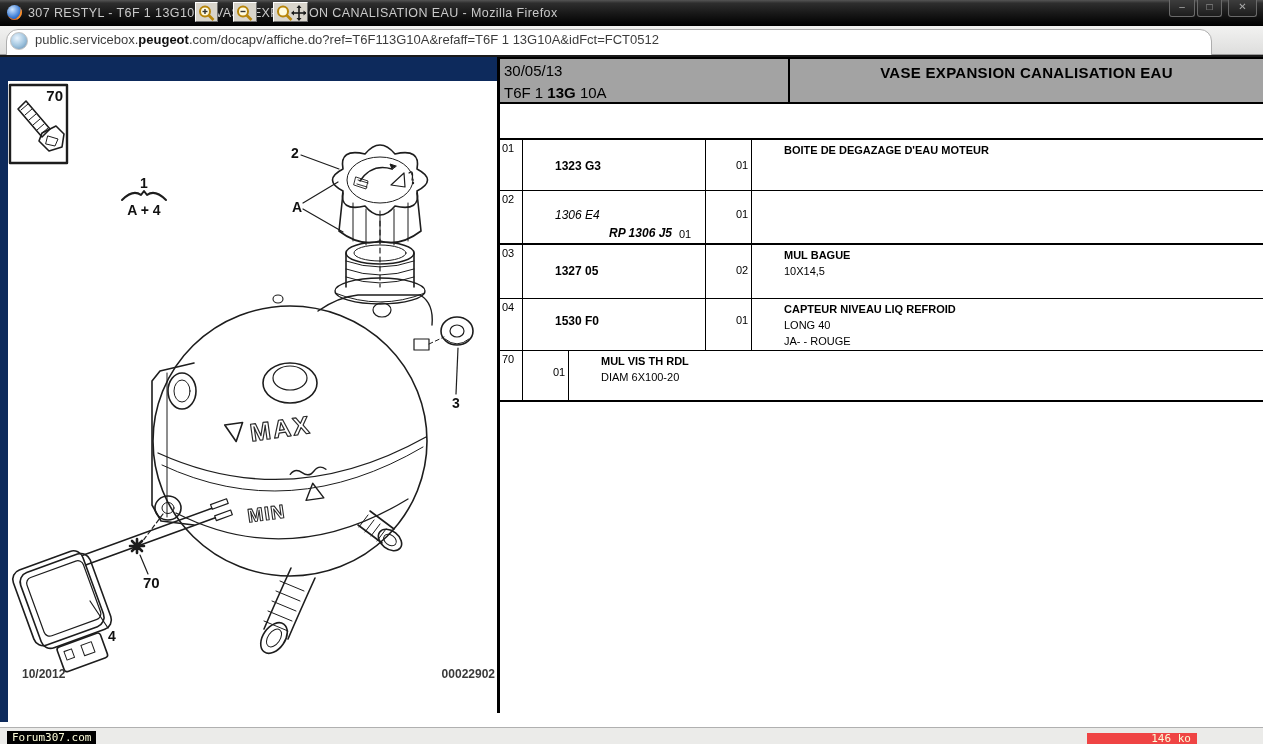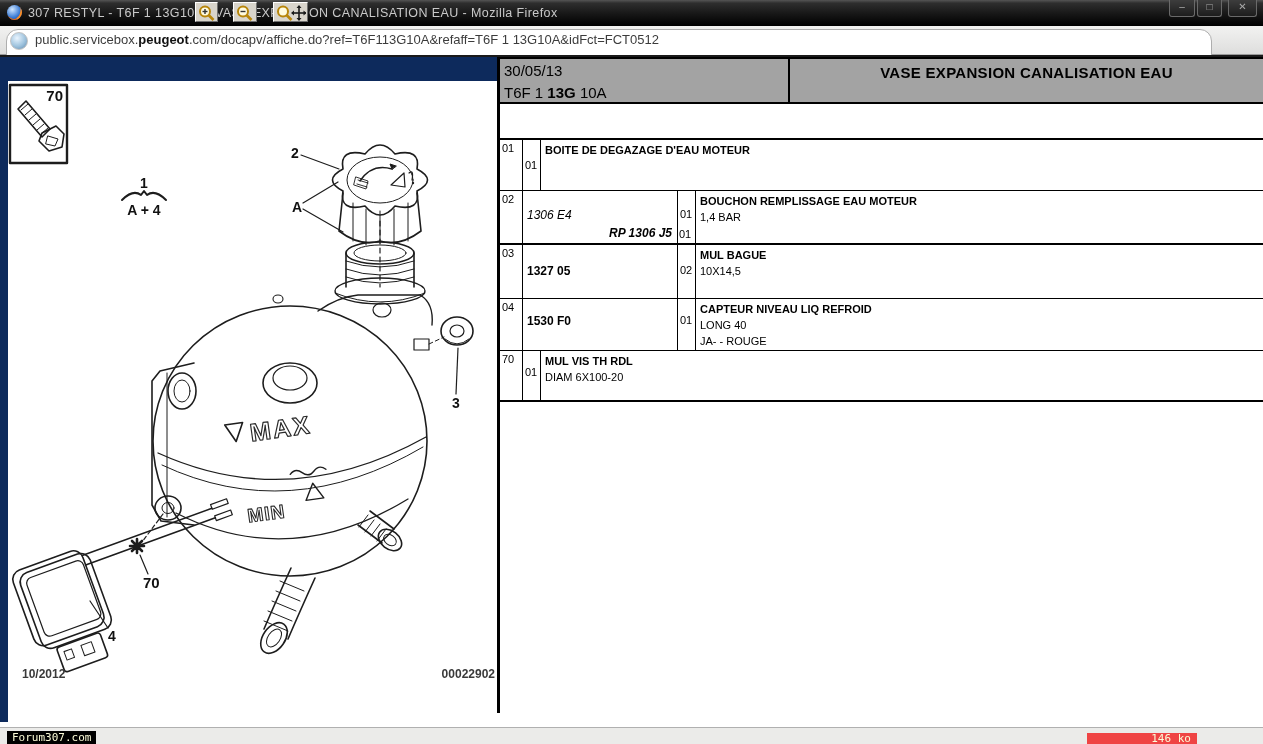--- a/index.html
+++ b/index.html
@@ -44,21 +44,21 @@
         border:1px solid;border-color:#ffffff #6f6f6f #6f6f6f #ffffff;padding:0;}
   .zb svg{display:block;margin:1px auto 0;}
   .zb1{left:195px;width:23px;} .zb2{left:233px;width:24px;} .zb3{left:273px;width:35px;}
   
   .phead{position:absolute;left:500px;top:57px;width:763px;height:47px;box-sizing:border-box;
         border-top:2px solid #000;border-bottom:2px solid #000;display:flex;background:#a3a3a3;}
   .phl{width:290px;border-right:2px solid #000;padding:1px 0 0 4px;font-size:15px;line-height:22px;box-sizing:border-box;}
   .phr{flex:1;text-align:center;font-weight:bold;font-size:15px;padding-top:5px;letter-spacing:.3px;}
   
   .ptable{position:absolute;left:500px;top:138px;width:763px;border-top:2px solid #000;background:#fff;}
-  .prow{position:relative;display:flex;border-bottom:1px solid #000;}
+  .prow{position:relative;display:flex;border-bottom:1px solid #000;gap:28px;}
   .prow.thick{border-bottom-width:2px;}
   .cn{width:20px;border-right:1px solid #000;font-size:11px;padding:2px 0 0 2px;box-sizing:content-box;}
   .cr{width:150px;border-right:1px solid #000;padding:19px 0 0 4px;font-size:12px;font-weight:bold;}
   .cr.it{font-weight:normal;font-style:italic;padding-top:17px;}
   .cq{width:15px;border-right:1px solid #000;font-size:11px;padding:19px 0 0 2px;}
   .cd{flex:1;padding:2px 0 0 4px;font-size:11px;line-height:16px;}
   .dt{font-weight:bold;}
   .subr{position:absolute;left:24px;width:148px;bottom:3px;text-align:right;
         font-weight:bold;font-style:italic;font-size:12px;}
   .subq{position:absolute;left:179px;bottom:3px;font-size:11px;}
@@ -256,34 +256,31 @@
       <div>30/05/13</div>
       <div><span>T6F 1 </span><b>13G</b><span> 10A</span></div>
     </div>
     <div class="phr">VASE EXPANSION CANALISATION EAU</div>
   </div>
 
   <div class="ptable">
 
     <div class="prow" style="height:50px">
       <div class="cn">01</div>
+      <div class="cr">1323 G3</div>
       <div class="cq">01</div>
       <div class="cd">
         <div class="dt">BOITE DE DEGAZAGE D'EAU MOTEUR</div>
       </div>
     </div>
 
     <div class="prow thick" style="height:52px">
       <div class="cn">02</div>
       <div class="cr it">1306 E4</div>
       <div class="cq" style="padding-top:17px">01</div>
-      <div class="cd">
-        <div class="dt">BOUCHON REMPLISSAGE EAU MOTEUR</div>
-        <div class="dl">1,4 BAR</div>
-      </div>
       <span class="subr">RP 1306 J5</span>
       <span class="subq">01</span>
     </div>
 
     <div class="prow" style="height:53px">
       <div class="cn">03</div>
       <div class="cr">1327 05</div>
       <div class="cq">02</div>
       <div class="cd">
         <div class="dt">MUL BAGUE</div>

